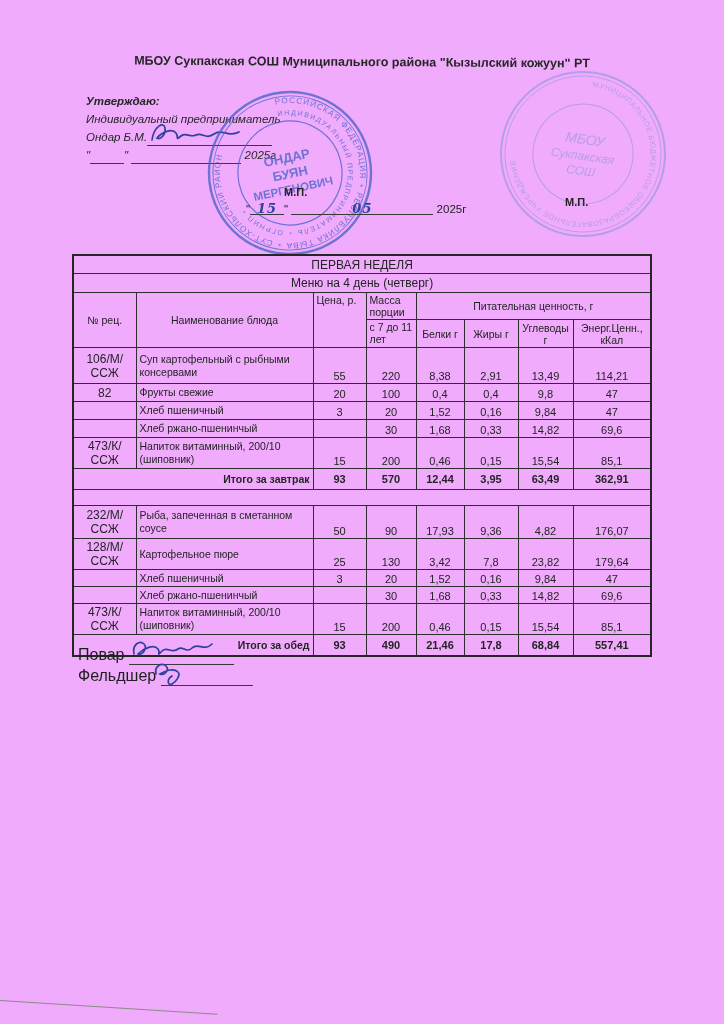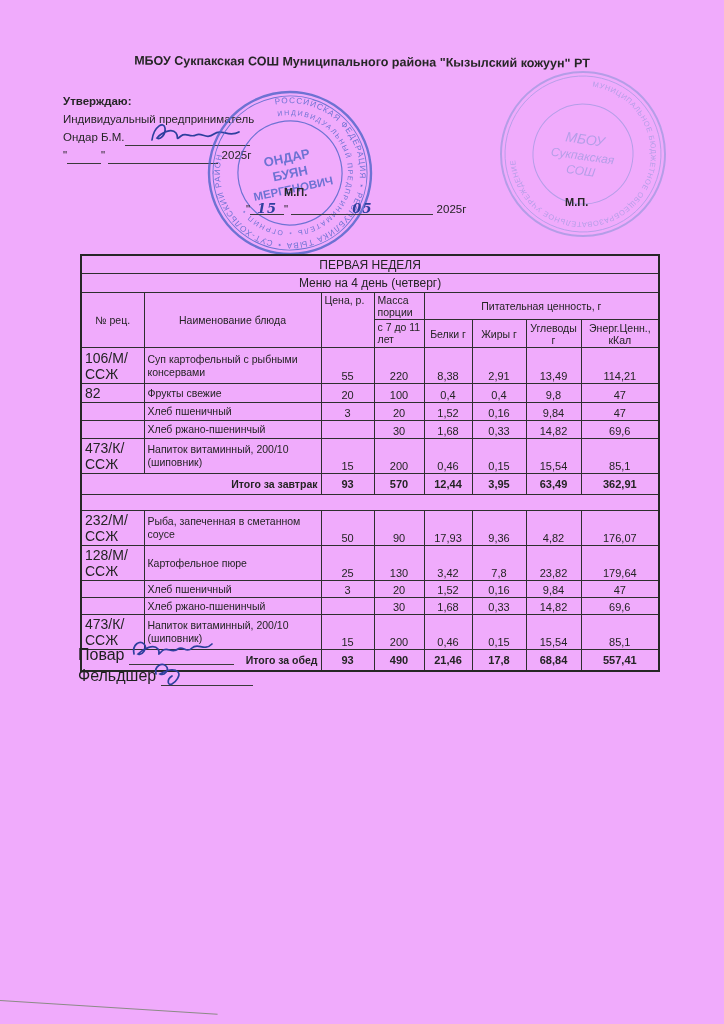--- a/index.html
+++ b/index.html
@@ -14,21 +14,21 @@
     position:relative;width:724px;height:1024px;
     background:#f0abfc;overflow:hidden;
   }
   
   .doc-title{
     position:absolute;top:55px;left:0;width:100%;
     text-align:center;font-size:12.5px;font-weight:600;color:#262626;
     transform:rotate(0.35deg);
   }
   .block{position:absolute;font-size:11.5px;line-height:18px;color:#262626;}
-  .blk-left{left:63px;top:92px;width:300px;}
+  .blk-left{left:86px;top:92px;width:300px;font-style:italic;}
   .blk-right{left:450px;top:102px;width:200px;}
   .b{font-weight:bold;}
   .t-right{text-align:right;}
   .blank{display:inline-block;border-bottom:1.2px solid #3a3a3a;height:13px;vertical-align:bottom;}
   .w-sm{width:34px;} .w-md{width:110px;} .w-lg{width:125px;} .w-xl{width:142px;}
   .hw{
     font-family:"DejaVu Serif", serif;font-style:italic;font-weight:bold;
     color:#2e3f9e;font-size:13px;letter-spacing:1px;
   }
   .dateline{white-space:nowrap;}
@@ -40,32 +40,32 @@
   
   .stamp{position:absolute;pointer-events:none;}
   .stamp-left{left:205px;top:88px;opacity:0.78;transform:rotate(-12deg);}
   .stamp-right{left:495px;top:66px;opacity:0.5;transform:rotate(8deg);}
   
   .sig{position:absolute;pointer-events:none;}
   
   .menu-wrap{position:absolute;left:72px;top:254px;}
   table.menu{
     border-collapse:collapse;table-layout:fixed;width:578px;
-    font-size:10.5px;color:#242424;background:transparent;margin-left:8px;
+    font-size:10.5px;color:#242424;background:transparent;
   }
   table.menu td,table.menu th{
     border:1.4px solid #2e2e2e;padding:1px 3px;font-weight:normal;
     overflow:hidden;
   }
   table.menu{border:2px solid #262626;}
   .r-week td{height:15px;text-align:center;font-weight:bold;font-size:12px;}
   .r-day td{height:16px;text-align:center;font-weight:bold;font-size:12px;}
   .hd td{text-align:center;vertical-align:middle;line-height:12px;}
   .hd .al{text-align:left;vertical-align:top;}
-  td.c-rec{vertical-align:middle;font-size:14px;}
+  td.c-rec{text-align:center;vertical-align:middle;font-size:12px;}
   td.c-name{text-align:left;vertical-align:middle;line-height:13px;}
   td.c-num{text-align:center;vertical-align:bottom;padding-bottom:3px;font-size:11px;}
   tr.total-row td{font-weight:bold;height:18px;}
   tr.total-row .total-label{text-align:right;vertical-align:middle;}
   tr.total-row .c-num{vertical-align:middle;padding-bottom:1px;}
   tr.spacer td{height:13px;border-left:none;border-right:none;}
   tr.spacer td:first-child{border-left:1.4px solid #2e2e2e;}
   tr.spacer td:last-child{border-right:1.4px solid #2e2e2e;}
   tbody.bfast tr:nth-child(1){height:36px;}
   tbody.bfast tr:nth-child(2){height:18px;}

